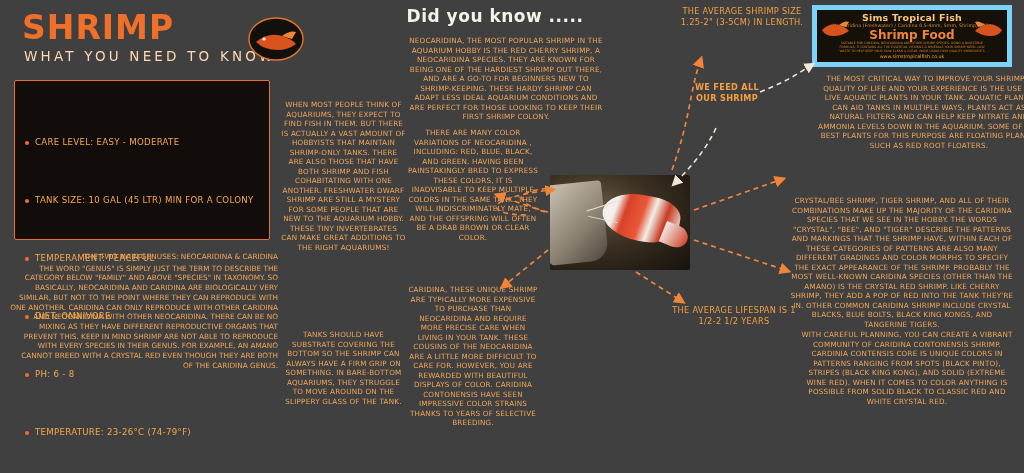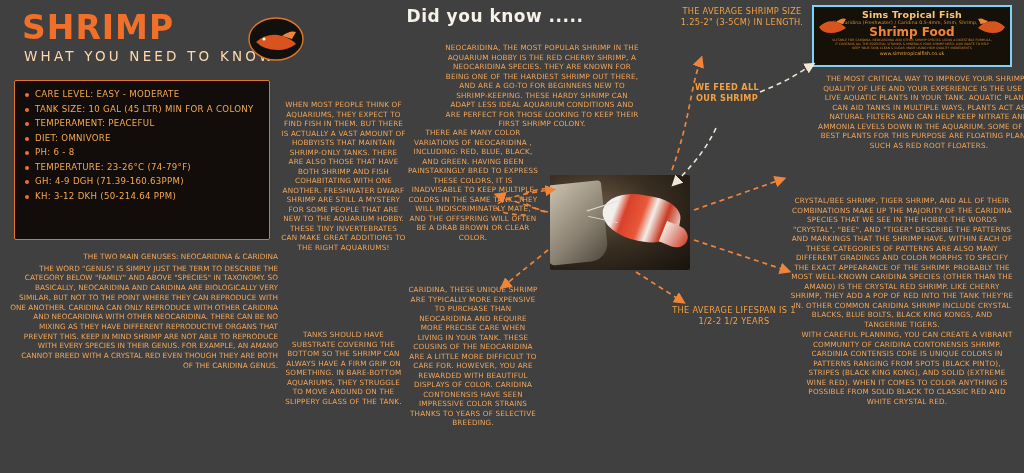--- a/index.html
+++ b/index.html
@@ -61,20 +61,21 @@
     width: 256px; height: 160px;
     padding: 8px 6px 6px 10px;
   }
   .fact {
     display: flex; align-items: flex-start;
     margin-bottom: 4.5px;
     font-size: 8.6px;
     letter-spacing: .3px;
     color: #f5a84f;
     text-transform: uppercase;
+    margin-top: 48px;
   }
   .fact .dot {
     width: 4px; height: 4px; border-radius: 50%;
     background: #f0702a; margin: 4px 6px 0 0; flex: none;
   }
   #genus-block {
     position: absolute; left: 10px; top: 252px;
     width: 268px;
     font-size: 7.3px; line-height: 1.33;
     text-align: right; color: #f2a65a;
@@ -91,21 +92,21 @@
     width: 125px;
   }
   
   #did-you-know {
     position: absolute; left: 330px; top: 6px;
     width: 330px; text-align: center;
     font-size: 17px; font-weight: bold;
     color: #f7f2e8;
     letter-spacing: .5px;
   }
-  #col3-a { position: absolute; left: 408px; top: 43px; width: 196px; margin-left: 36px; }
+  #col3-a { position: absolute; left: 408px; top: 36px; width: 196px; }
   #col3-b { position: absolute; left: 408px; top: 128px; width: 130px; }
   #col3-c { position: absolute; left: 408px; top: 285px; width: 130px; }
   
   #shrimp-photo {
     position: absolute; left: 550px; top: 175px;
     width: 140px; height: 95px;
     overflow: hidden;
     border-radius: 2px;
   }
   #shrimp-photo .bg {
@@ -145,21 +146,21 @@
     text-align: center; color: #f2a042;
     text-transform: uppercase; letter-spacing: .3px;
   }
   #avg-size { left: 678px; top: 6px; width: 128px; }
   #we-feed  { left: 694px; top: 82px; width: 66px; font-weight: bold; }
   #avg-life { left: 668px; top: 305px; width: 132px; }
   
   #brand-box {
     position: absolute; left: 812px; top: 5px;
     width: 200px; height: 62px;
-    border: 2px solid #7dd3fc;
+    border: 5px solid #7dd3fc;
     background: #151008;
     padding: 2px 3px;
   }
   #brand-box .bname {
     text-align: center; font-size: 9.5px; color: #f6c77a; font-weight: bold;
     letter-spacing: .2px;
   }
   #brand-box .bsub {
     text-align: center; font-size: 4.6px; color: #d8923f; letter-spacing: .1px;
   }

